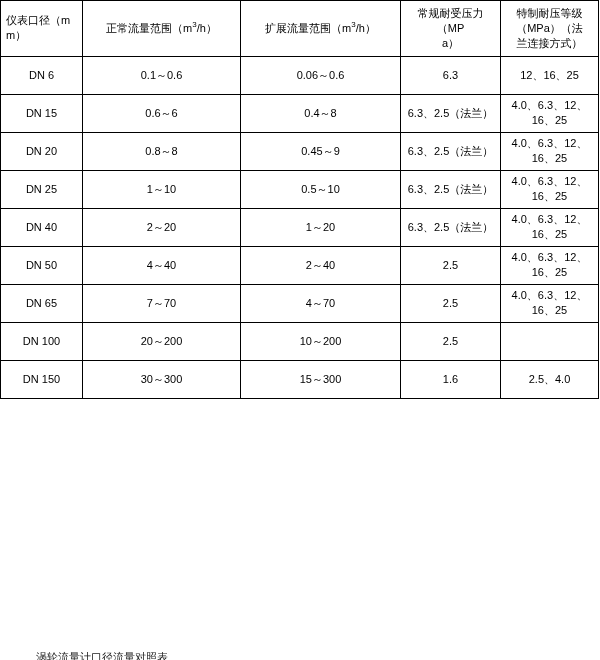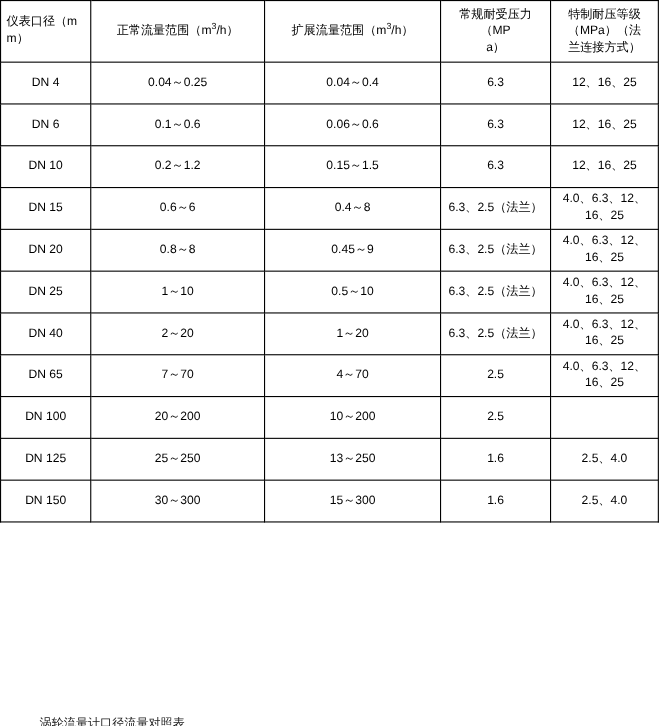--- a/index.html
+++ b/index.html
@@ -91,37 +91,23 @@
           <span>a）</span>
         </th>
         <th class="col-w5">
           <span>特制耐压等级（MPa）（法</span><br>
           <span>兰连接方式）</span>
         </th>
       </tr>
     </thead>
     <tbody>
       <tr>
-        <td class="col-w1 col-dn">DN 4</td>
-        <td class="col-w2">0.04～0.25</td>
-        <td class="col-w3">0.04～0.4</td>
-        <td class="col-w4">6.3</td>
-        <td class="col-w5">12、16、25</td>
-      </tr>
-      <tr>
         <td class="col-w1 col-dn">DN 6</td>
         <td class="col-w2">0.1～0.6</td>
         <td class="col-w3">0.06～0.6</td>
-        <td class="col-w4">6.3</td>
-        <td class="col-w5">12、16、25</td>
-      </tr>
-      <tr>
-        <td class="col-w1 col-dn">DN 10</td>
-        <td class="col-w2">0.2～1.2</td>
-        <td class="col-w3">0.15～1.5</td>
         <td class="col-w4">6.3</td>
         <td class="col-w5">12、16、25</td>
       </tr>
       <tr>
         <td class="col-w1 col-dn">DN 15</td>
         <td class="col-w2">0.6～6</td>
         <td class="col-w3">0.4～8</td>
         <td class="col-w4">6.3、2.5（法兰）</td>
         <td class="col-w5">4.0、6.3、12、16、25</td>
       </tr>
@@ -140,39 +126,39 @@
         <td class="col-w5">4.0、6.3、12、16、25</td>
       </tr>
       <tr>
         <td class="col-w1 col-dn">DN 40</td>
         <td class="col-w2">2～20</td>
         <td class="col-w3">1～20</td>
         <td class="col-w4">6.3、2.5（法兰）</td>
         <td class="col-w5">4.0、6.3、12、16、25</td>
       </tr>
       <tr>
+        <td class="col-w1 col-dn">DN 50</td>
+        <td class="col-w2">4～40</td>
+        <td class="col-w3">2～40</td>
+        <td class="col-w4">2.5</td>
+        <td class="col-w5">4.0、6.3、12、16、25</td>
+      </tr>
+      <tr>
         <td class="col-w1 col-dn">DN 65</td>
         <td class="col-w2">7～70</td>
         <td class="col-w3">4～70</td>
         <td class="col-w4">2.5</td>
         <td class="col-w5">4.0、6.3、12、16、25</td>
       </tr>
       <tr>
         <td class="col-w1 col-dn">DN 100</td>
         <td class="col-w2">20～200</td>
         <td class="col-w3">10～200</td>
         <td class="col-w4">2.5</td>
         <td class="col-w5"></td>
-      </tr>
-      <tr>
-        <td class="col-w1 col-dn">DN 125</td>
-        <td class="col-w2">25～250</td>
-        <td class="col-w3">13～250</td>
-        <td class="col-w4">1.6</td>
-        <td class="col-w5">2.5、4.0</td>
       </tr>
       <tr>
         <td class="col-w1 col-dn">DN 150</td>
         <td class="col-w2">30～300</td>
         <td class="col-w3">15～300</td>
         <td class="col-w4">1.6</td>
         <td class="col-w5">2.5、4.0</td>
       </tr>
     </tbody>
   </table>

